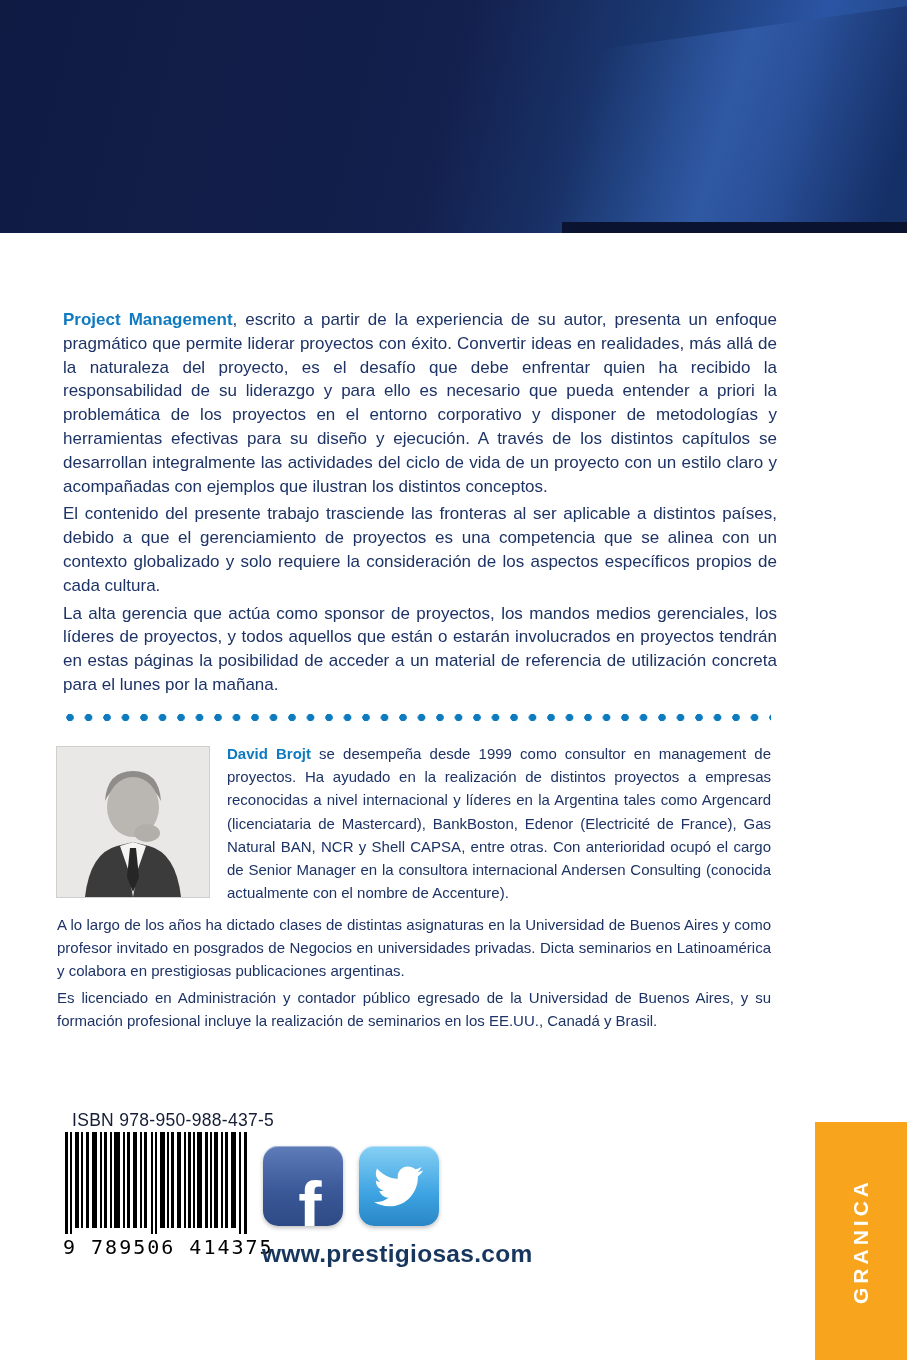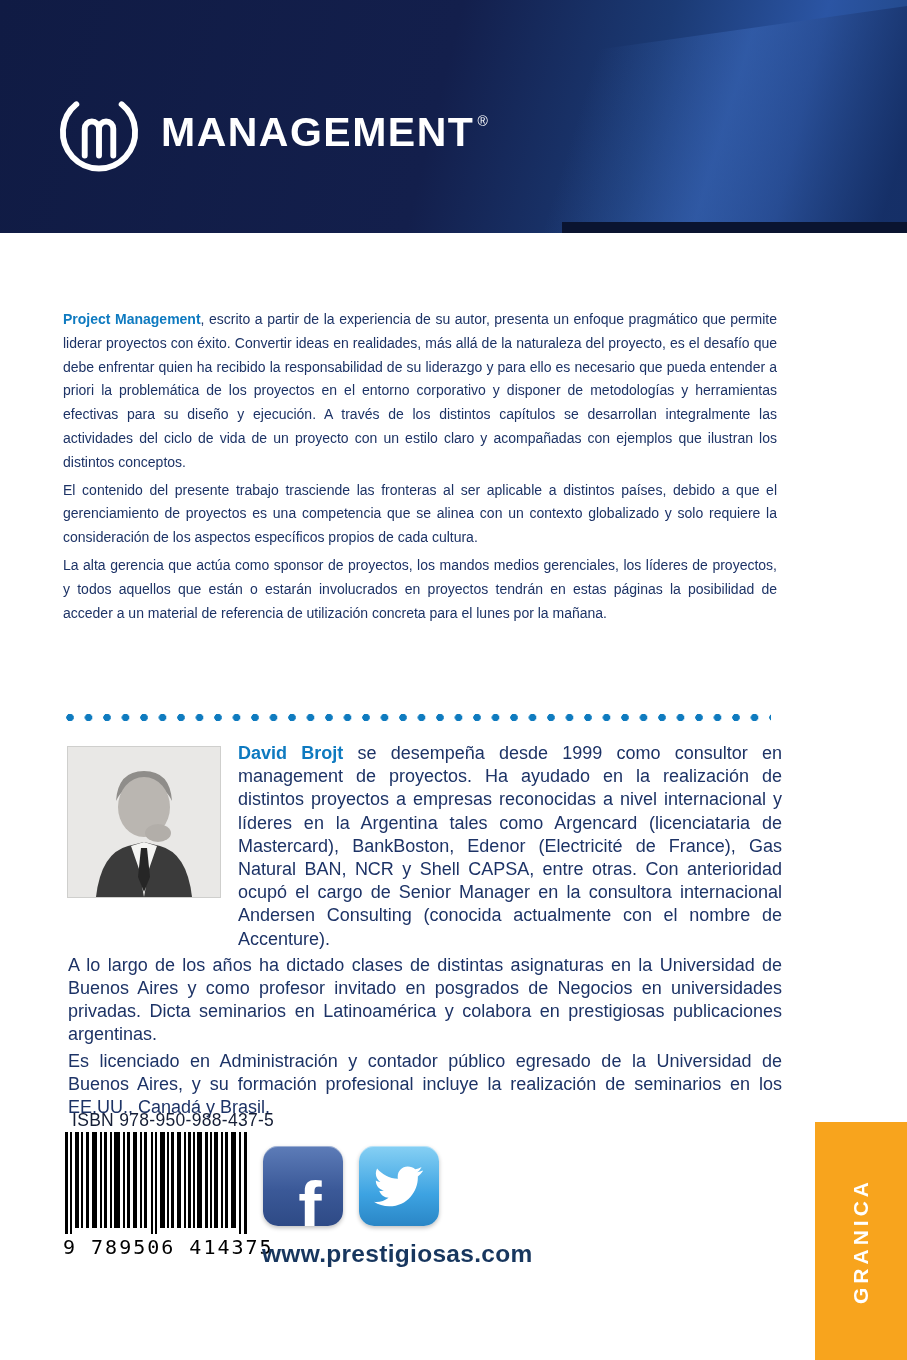--- a/index.html
+++ b/index.html
@@ -32,34 +32,34 @@
   }
   .logo-icon{display:block;}
   .brand-text{
     color:#ffffff;font-size:41px;font-weight:bold;letter-spacing:1.5px;
     display:flex;align-items:flex-start;line-height:1;
   }
   .brand-text sup{font-size:14px;font-weight:normal;margin-top:2px;margin-left:3px;}
   
   .synopsis{
     position:absolute;left:63px;top:308px;width:714px;
-    color:#1d3366;font-size:14px;line-height:23.8px;text-align:justify;
+    color:#1d3366;font-size:17px;line-height:23.8px;text-align:justify;
   }
   .synopsis p{margin:0 0 4px 0;}
   .lead{color:#0e7ac0;font-weight:bold;}
   
   .dotted-divider{
     position:absolute;left:65px;top:712px;width:706px;height:11px;
     background-image:radial-gradient(circle at 5px 5.5px,#0f7bbf 3.5px,rgba(15,123,191,0) 4px);
     background-size:18.5px 11px;background-repeat:repeat-x;
   }
   
   .author-block{
-    position:absolute;left:68px;top:742px;width:714px;
-    color:#1d3366;font-size:18px;line-height:23.2px;text-align:justify;
+    position:absolute;left:57px;top:742px;width:714px;
+    color:#1d3366;font-size:15px;line-height:23.2px;text-align:justify;
   }
   .author-block p{margin:0 0 3px 0;}
   .author-photo{
     position:absolute;left:0;top:5px;width:152px;height:150px;
     background:#e4e4e2;outline:1px solid #cfcfcd;
   }
   .bio-first{margin-left:170px !important;min-height:168px;}
   .author-name{color:#0e7ac0;font-weight:bold;}
   
   .isbn{
@@ -96,31 +96,20 @@
     writing-mode:vertical-rl;transform:rotate(180deg);
     color:#ffffff;font-weight:bold;font-size:21px;letter-spacing:4px;
   }
 </style>
 </head>
 <body>
 
 <div class="page">
 
   <div class="header">
-    <div class="brand">
-      <svg class="logo-icon" width="84" height="84" viewBox="0 0 100 100" aria-hidden="true">
-        <path d="M23 17 A 43 43 0 1 0 77 17" fill="none" stroke="#ffffff" stroke-width="7" stroke-linecap="round"></path>
-        <path d="M33 78 V46 a8.5 8.5 0 0 1 17 0 V78" fill="none" stroke="#ffffff" stroke-width="7" stroke-linecap="round"></path>
-        <path d="M50 46 a8.5 8.5 0 0 1 17 0 V78" fill="none" stroke="#ffffff" stroke-width="7" stroke-linecap="round"></path>
-      </svg>
-      <div class="brand-text">
-        <span>MANAGEMENT</span>
-        <sup>®</sup>
-      </div>
-    </div>
     <div class="header-strip"></div>
   </div>
 
   <div class="synopsis">
     <p><span class="lead">Project Management</span><span>, escrito a partir de la experiencia de su autor, presenta un enfoque pragmático que permite liderar proyectos con éxito. Convertir ideas en realidades, más allá de la naturaleza del proyecto, es el desafío que debe enfrentar quien ha recibido la responsabilidad de su liderazgo y para ello es necesario que pueda entender a priori la problemática de los proyectos en el entorno corporativo y disponer de metodologías y herramientas efectivas para su diseño y ejecución. A través de los distintos capítulos se desarrollan integralmente las actividades del ciclo de vida de un proyecto con un estilo claro y acompañadas con ejemplos que ilustran los distintos conceptos.</span></p>
     <p>El contenido del presente trabajo trasciende las fronteras al ser aplicable a distintos países, debido a que el gerenciamiento de proyectos es una competencia que se alinea con un contexto globalizado y solo requiere la consideración de los aspectos específicos propios de cada cultura.</p>
     <p>La alta gerencia que actúa como sponsor de proyectos, los mandos medios gerenciales, los líderes de proyectos, y todos aquellos que están o estarán involucrados en proyectos tendrán en estas páginas la posibilidad de acceder a un material de referencia de utilización concreta para el lunes por la mañana.</p>
   </div>
 
   <div class="dotted-divider"></div>

